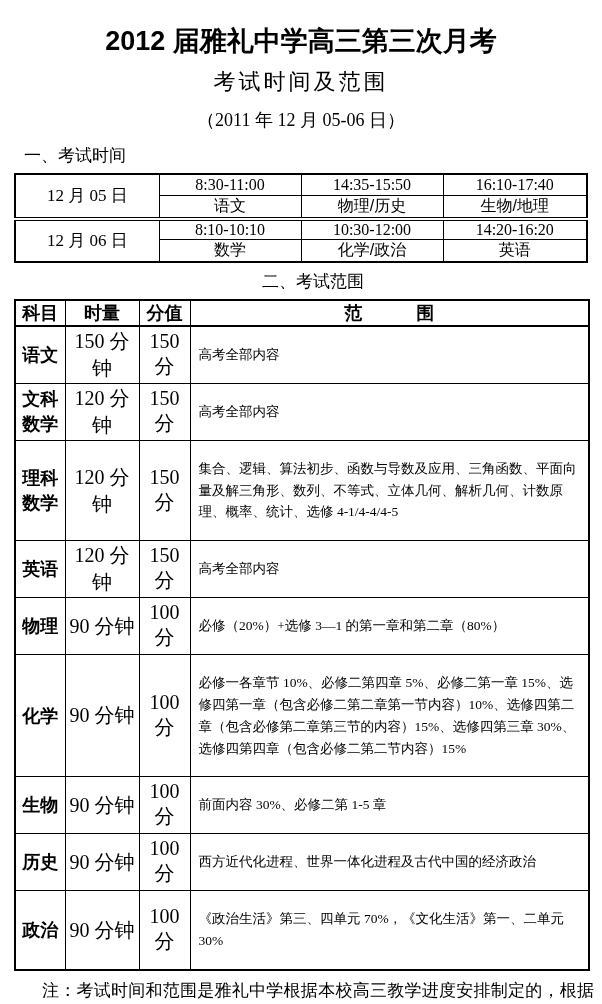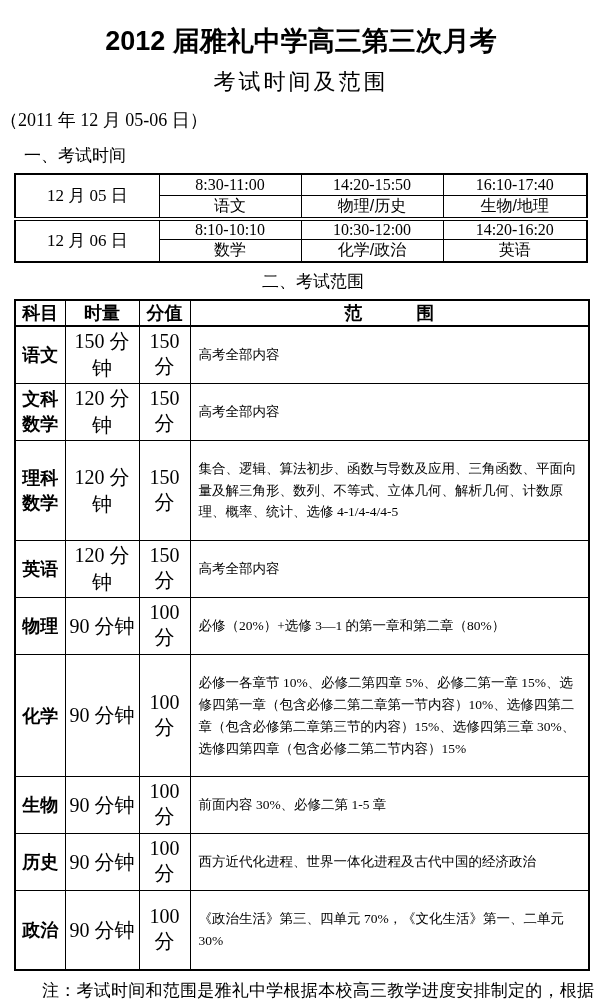--- a/index.html
+++ b/index.html
@@ -9,21 +9,21 @@
     color:#000;
     font-family:"Liberation Serif", serif;
     overflow:hidden;
   }
   .doc { padding-top:20px; }
 
   
   .brand   { text-align:center; font-size:27px; letter-spacing:4px; font-family:"Liberation Serif",serif; }
   .title   { text-align:center; font-size:27px; font-weight:bold; font-family:"Liberation Sans",sans-serif; margin-top:3px; }
   .subtitle{ text-align:center; font-size:22px; letter-spacing:3px; margin-top:8px; font-family:"Liberation Serif",serif; }
-  .dateline{ text-align:left; font-size:18px; margin-top:11px; }
+  .dateline{ text-align:center; font-size:18px; margin-top:11px; }
 
   
   .section { font-size:17px; font-family:"Liberation Sans",sans-serif; margin-left:24px; }
   .section.first  { margin-top:12px; }
   .section.second { margin-top:7px;text-align:center; }
 
   
   table { border-collapse:collapse; margin-left:14px; table-layout:fixed; margin-top:6px; }
   td { border:1px solid #000; text-align:center; vertical-align:middle; overflow:hidden; }
 
@@ -63,21 +63,21 @@
     <colgroup>
       <col style="width:144px">
         <col style="width:142px">
         <col style="width:142px">
         <col style="width:144px">
     </colgroup>
     <tbody>
       <tr>
         <td class="date" rowspan="2">12 月 05 日</td>
         <td class="time">8:30-11:00</td>
-        <td class="time">14:20-15:50</td>
+        <td class="time">14:35-15:50</td>
         <td class="time">16:10-17:40</td>
       </tr>
       <tr>
         <td class="subj">语文</td>
         <td class="subj">物理/历史</td>
         <td class="subj">生物/地理</td>
       </tr>
       <tr class="day2-start">
         <td class="date" rowspan="2">12 月 06 日</td>
         <td class="time">8:10-10:10</td>

